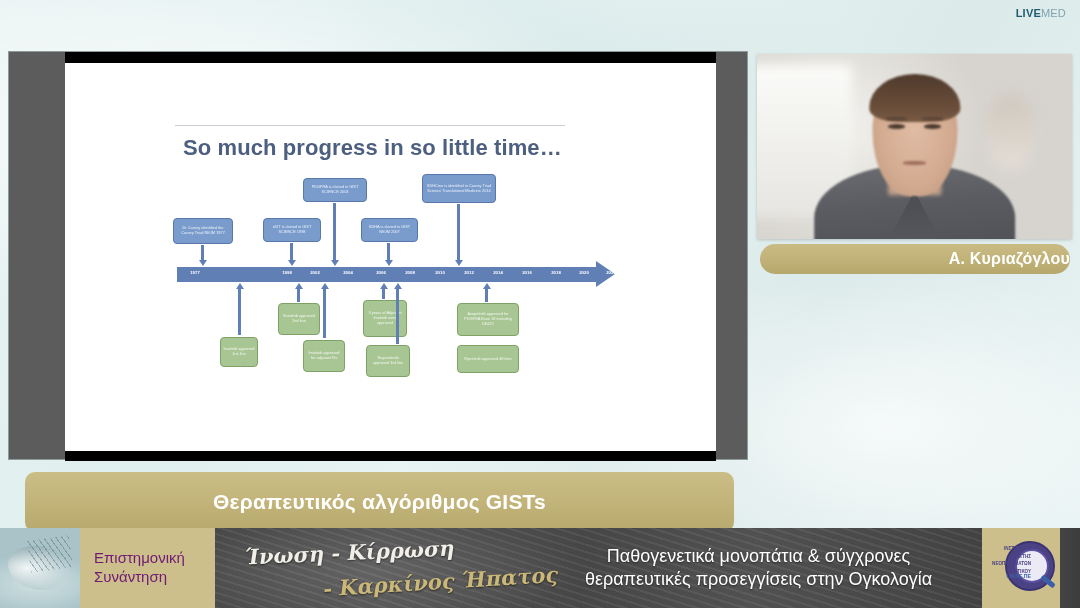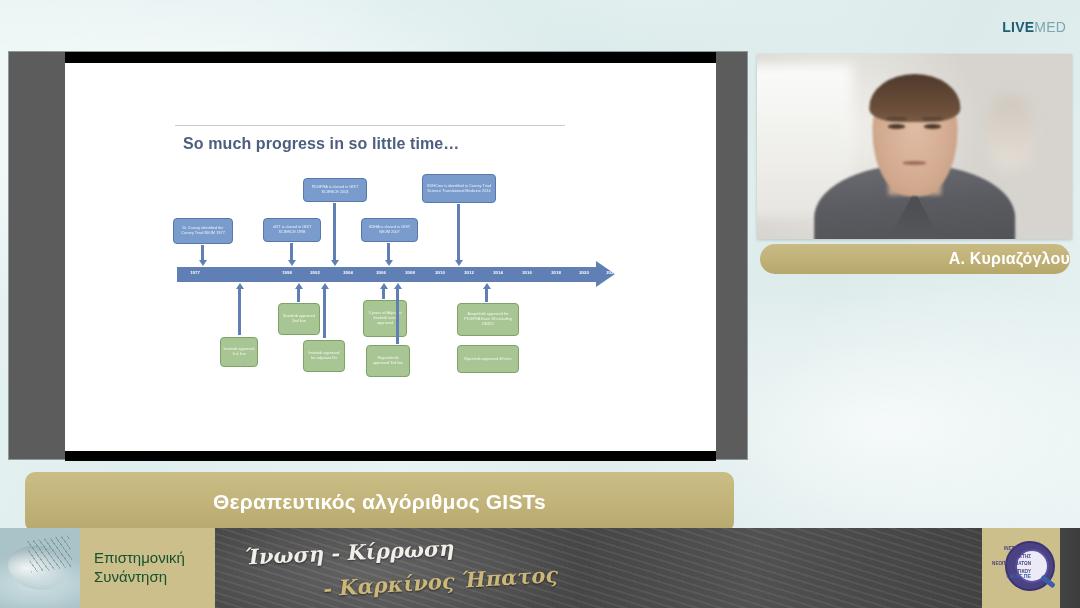--- a/index.html
+++ b/index.html
@@ -13,22 +13,22 @@
     background-color: #e3f0f0;
     background-image:
       radial-gradient(ellipse 700px 300px at 18% 22%, rgba(255,255,255,0.85) 0%, rgba(255,255,255,0) 62%),
       radial-gradient(ellipse 520px 260px at 82% 70%, rgba(255,255,255,0.7) 0%, rgba(255,255,255,0) 60%),
       radial-gradient(ellipse 420px 200px at 55% 12%, rgba(206,226,226,0.55) 0%, rgba(206,226,226,0) 65%),
       linear-gradient(118deg, #e9f3f3 0%, #dfeeee 28%, #e8f3f3 46%, #dceaea 70%, #eaf4f4 100%);
   }
 
   
   .brand {
-    position: absolute; top: 20px; right: 14px;
-    font-size: 14px; letter-spacing: .2px; line-height: 1;
+    position: absolute; top: 8px; right: 14px;
+    font-size: 11px; letter-spacing: .2px; line-height: 1;
     white-space: nowrap;
   }
   .brand .b1 { color: #1d5c73; font-weight: bold; }
   .brand .b2 { color: #7fa3b0; font-weight: normal; }
 
   
   .slide-frame {
     position: absolute; left: 8px; top: 51px;
     width: 740px; height: 409px;
     background: #5c5c5c;
@@ -45,21 +45,21 @@
     background: #ffffff;
     overflow: hidden;
   }
 
   .slide-rule {
     position: absolute; left: 110px; top: 62px;
     width: 390px; height: 1px; background: #c9cdd6;
   }
   .slide-title {
     position: absolute; left: 118px; top: 72px;
-    font-size: 16px; font-weight: bold;
+    font-size: 22px; font-weight: bold;
     color: #4c5f80; letter-spacing: .1px;
     white-space: nowrap;
   }
 
   
   .diagram { position: absolute; left: 0; top: 0; width: 651px; height: 388px; }
 
   .tl-axis {
     position: absolute; left: 112px; top: 204px;
     width: 420px; height: 15px;
@@ -275,21 +275,21 @@
     transform: rotate(-8deg);
   }
   .bb-gold {
     width: 135px;
     background: #cdbf8c;
     display: flex; flex-direction: column;
     justify-content: center;
     padding-left: 14px;
   }
   .bb-gold div {
-    color: #14532d; font-size: 15px; line-height: 1.25;
+    color: #701a75; font-size: 15px; line-height: 1.25;
     white-space: nowrap;
   }
   .bb-dark {
     flex: 1;
     position: relative;
     background:
       radial-gradient(ellipse 300px 70px at 20% 55%, rgba(120,120,120,.45), rgba(0,0,0,0) 70%),
       linear-gradient(95deg, #4d4d4d 0%, #5a5a5a 22%, #4a4a4a 48%, #555555 70%, #454545 100%);
     overflow: hidden;
     display: flex; align-items: center;
@@ -476,20 +476,24 @@
   <div class="bb-gold">
     <div>Επιστημονική</div>
     <div>Συνάντηση</div>
   </div>
 
   <div class="bb-dark">
     <div class="bb-hand">
       <div class="l1">Ίνωση - Κίρρωση</div>
       <div class="l2">- Καρκίνος Ήπατος</div>
     </div>
+    <div class="bb-main">
+      <div>Παθογενετικά  μονοπάτια &amp; σύγχρονες</div>
+      <div>θεραπευτικές προσεγγίσεις στην Ογκολογία</div>
+    </div>
   </div>
 
   <div class="bb-logo">
     <div class="bb-logo-inner">
       <div class="bb-logo-circle"></div>
       <div class="bb-logo-glass"></div>
       <div class="bb-logo-handle"></div>
       <div class="bb-logo-lines">
         <span>ΙΝΣΤΙΤΟΥΤΟ</span>
         <span>ΜΕΛΕΤΗΣ</span>

